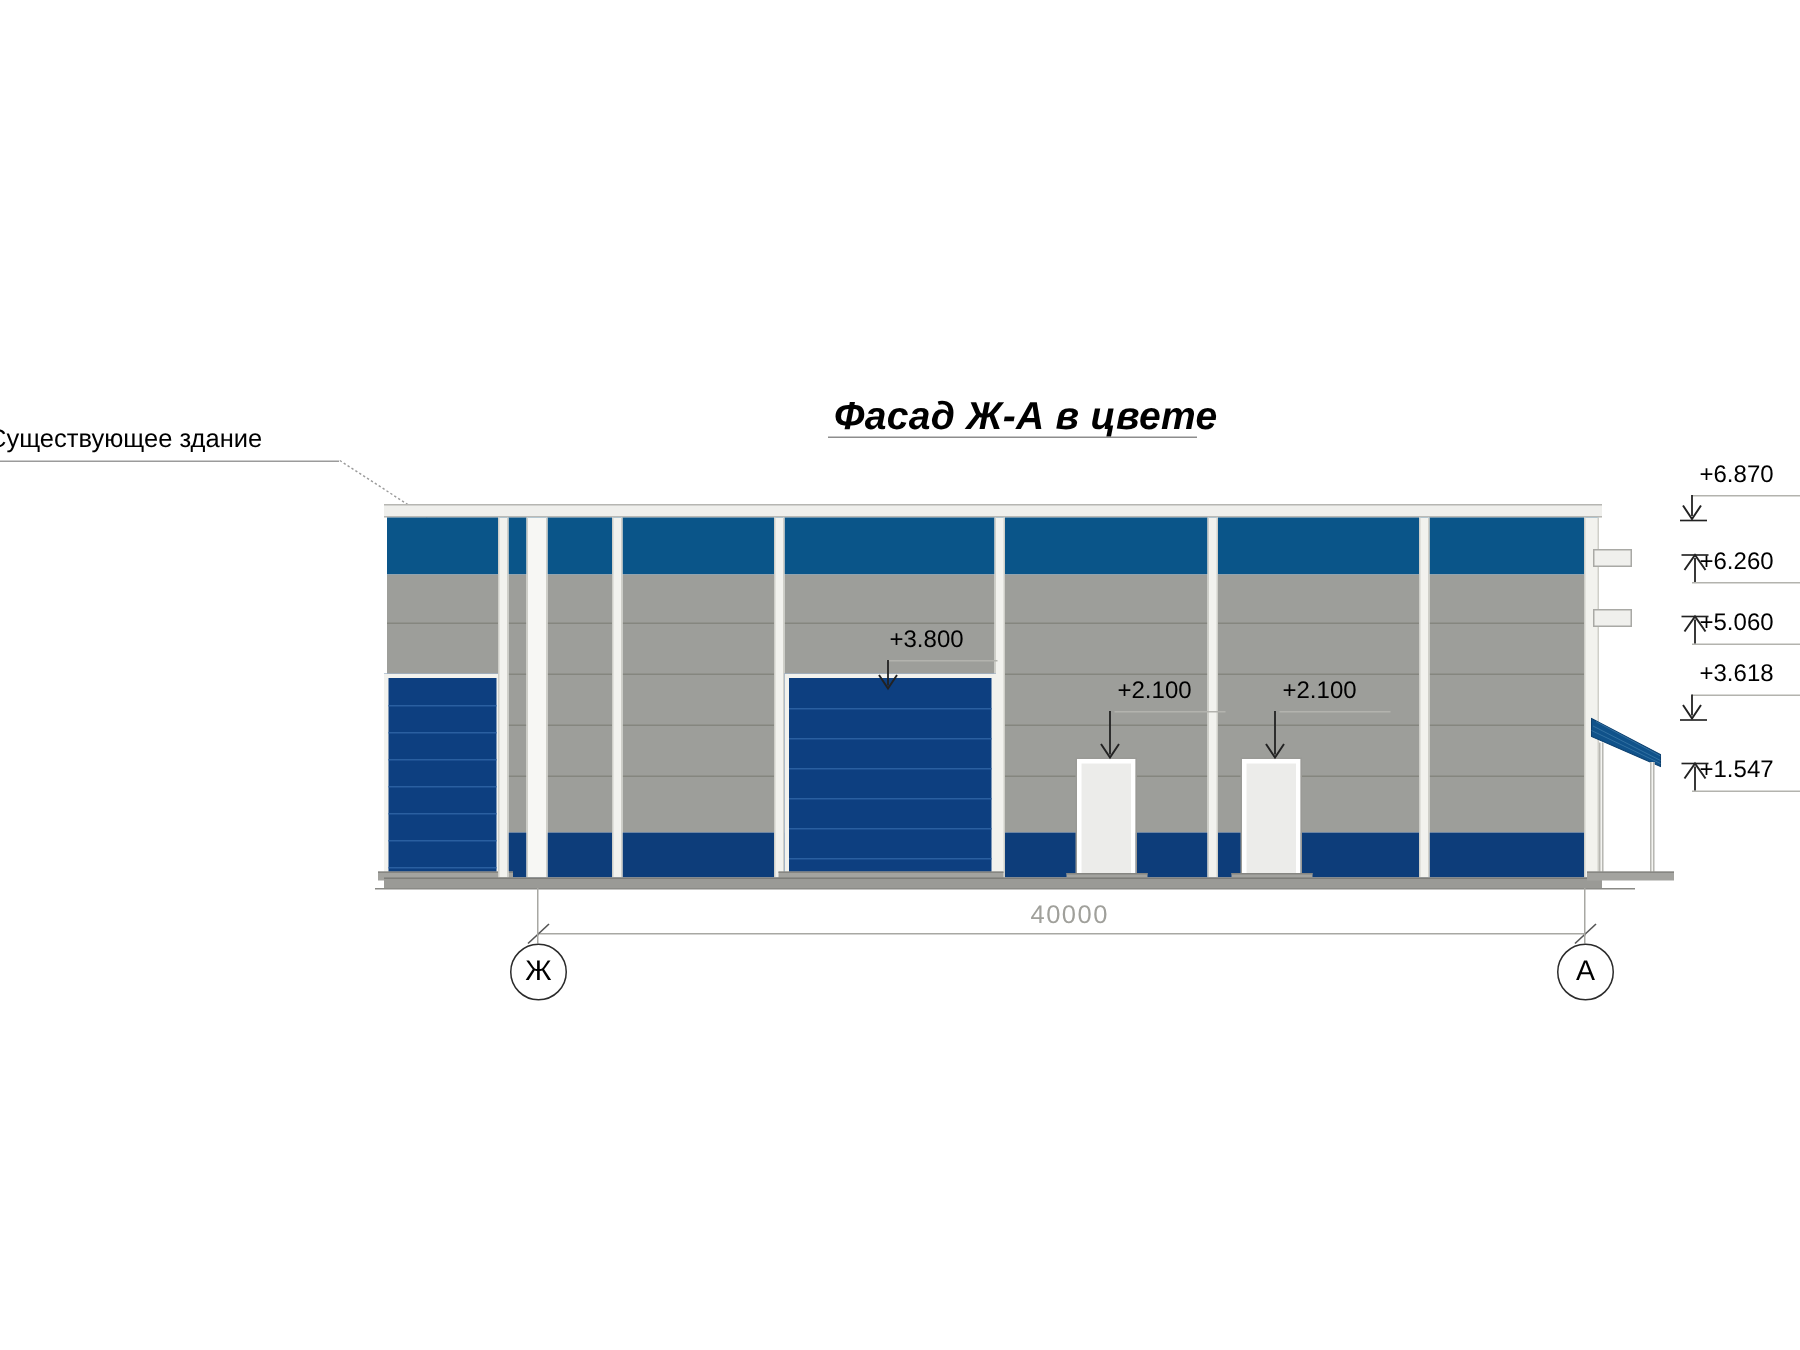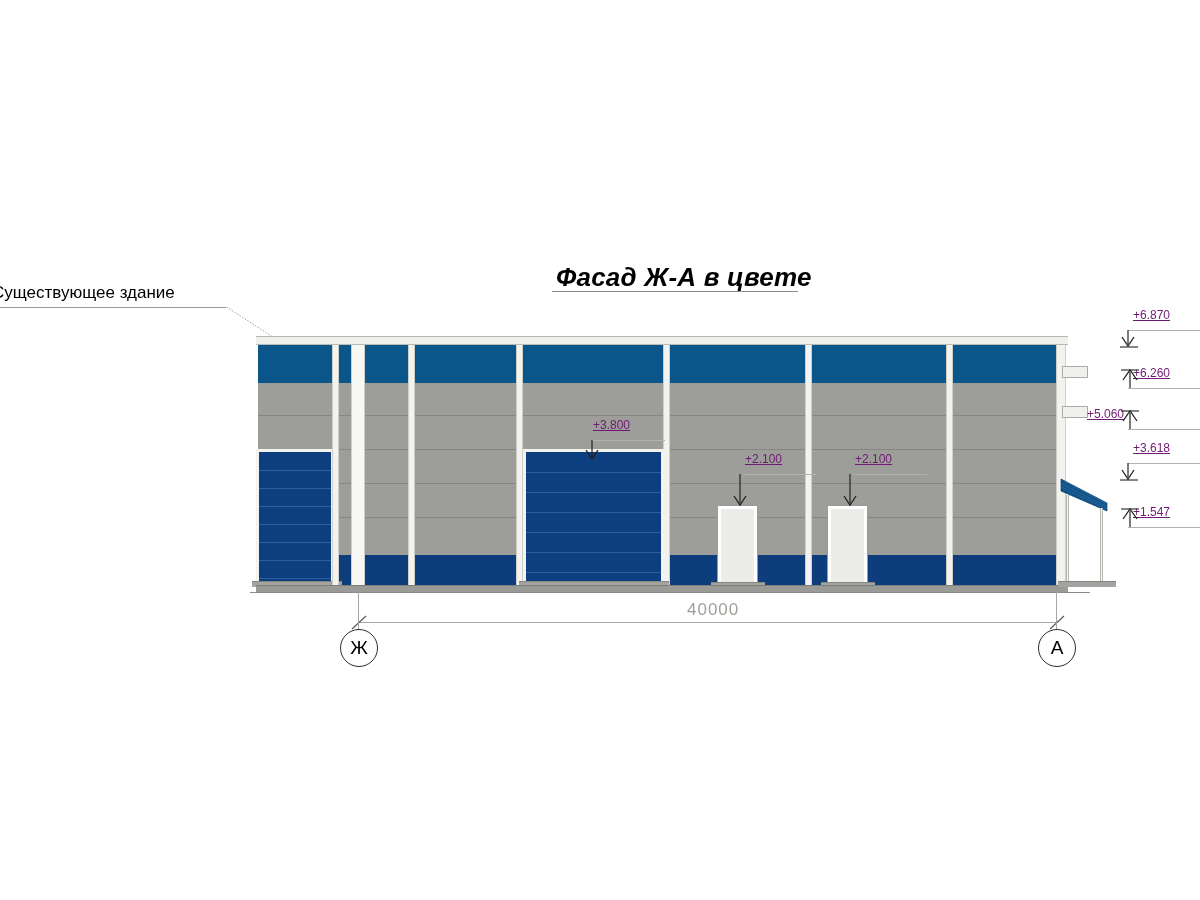--- a/index.html
+++ b/index.html
@@ -199,24 +199,23 @@
   .tab {
     position: absolute;
     background: #f0f0ed;
     border: 1px solid #a9a9a5;
     box-sizing: border-box;
   }
 
   
   .elev {
     position: absolute;
-    font-size: 12px;
-    color: #701a75;
+    font-size: 16px;
+    color: #000000;
     white-space: nowrap;
-    text-decoration: underline;
   }
   .elev-rule {
     position: absolute;
     height: 1px;
     background: #b3b3ae;
   }
   .elev-arrow {
     position: absolute;
     overflow: visible;
   }
@@ -406,21 +405,21 @@
   </svg>
 
   <div class="elev" style="left:1133px; top:366px;">+6.260</div>
   <div class="elev-rule" style="left:1128px; top:388px; width:72px;"></div>
   <svg class="elev-arrow" style="left:1118px; top:366px;" width="22" height="22" viewBox="0 0 22 22">
     <line x1="12" y1="22" x2="12" y2="6" stroke="#222" stroke-width="1.2"></line>
     <polyline points="5,14 12,4 19,14" fill="none" stroke="#222" stroke-width="1.3"></polyline>
     <line x1="3" y1="4" x2="21" y2="4" stroke="#222" stroke-width="1.1"></line>
   </svg>
 
-  <div class="elev" style="left:1087px; top:407px;">+5.060</div>
+  <div class="elev" style="left:1133px; top:407px;">+5.060</div>
   <div class="elev-rule" style="left:1128px; top:429px; width:72px;"></div>
   <svg class="elev-arrow" style="left:1118px; top:407px;" width="22" height="22" viewBox="0 0 22 22">
     <line x1="12" y1="22" x2="12" y2="6" stroke="#222" stroke-width="1.2"></line>
     <polyline points="5,14 12,4 19,14" fill="none" stroke="#222" stroke-width="1.3"></polyline>
     <line x1="3" y1="4" x2="21" y2="4" stroke="#222" stroke-width="1.1"></line>
   </svg>
 
   <div class="elev" style="left:1133px; top:441px;">+3.618</div>
   <div class="elev-rule" style="left:1128px; top:463px; width:72px;"></div>
   <svg class="elev-arrow" style="left:1118px; top:463px;" width="22" height="22" viewBox="0 0 22 22">

